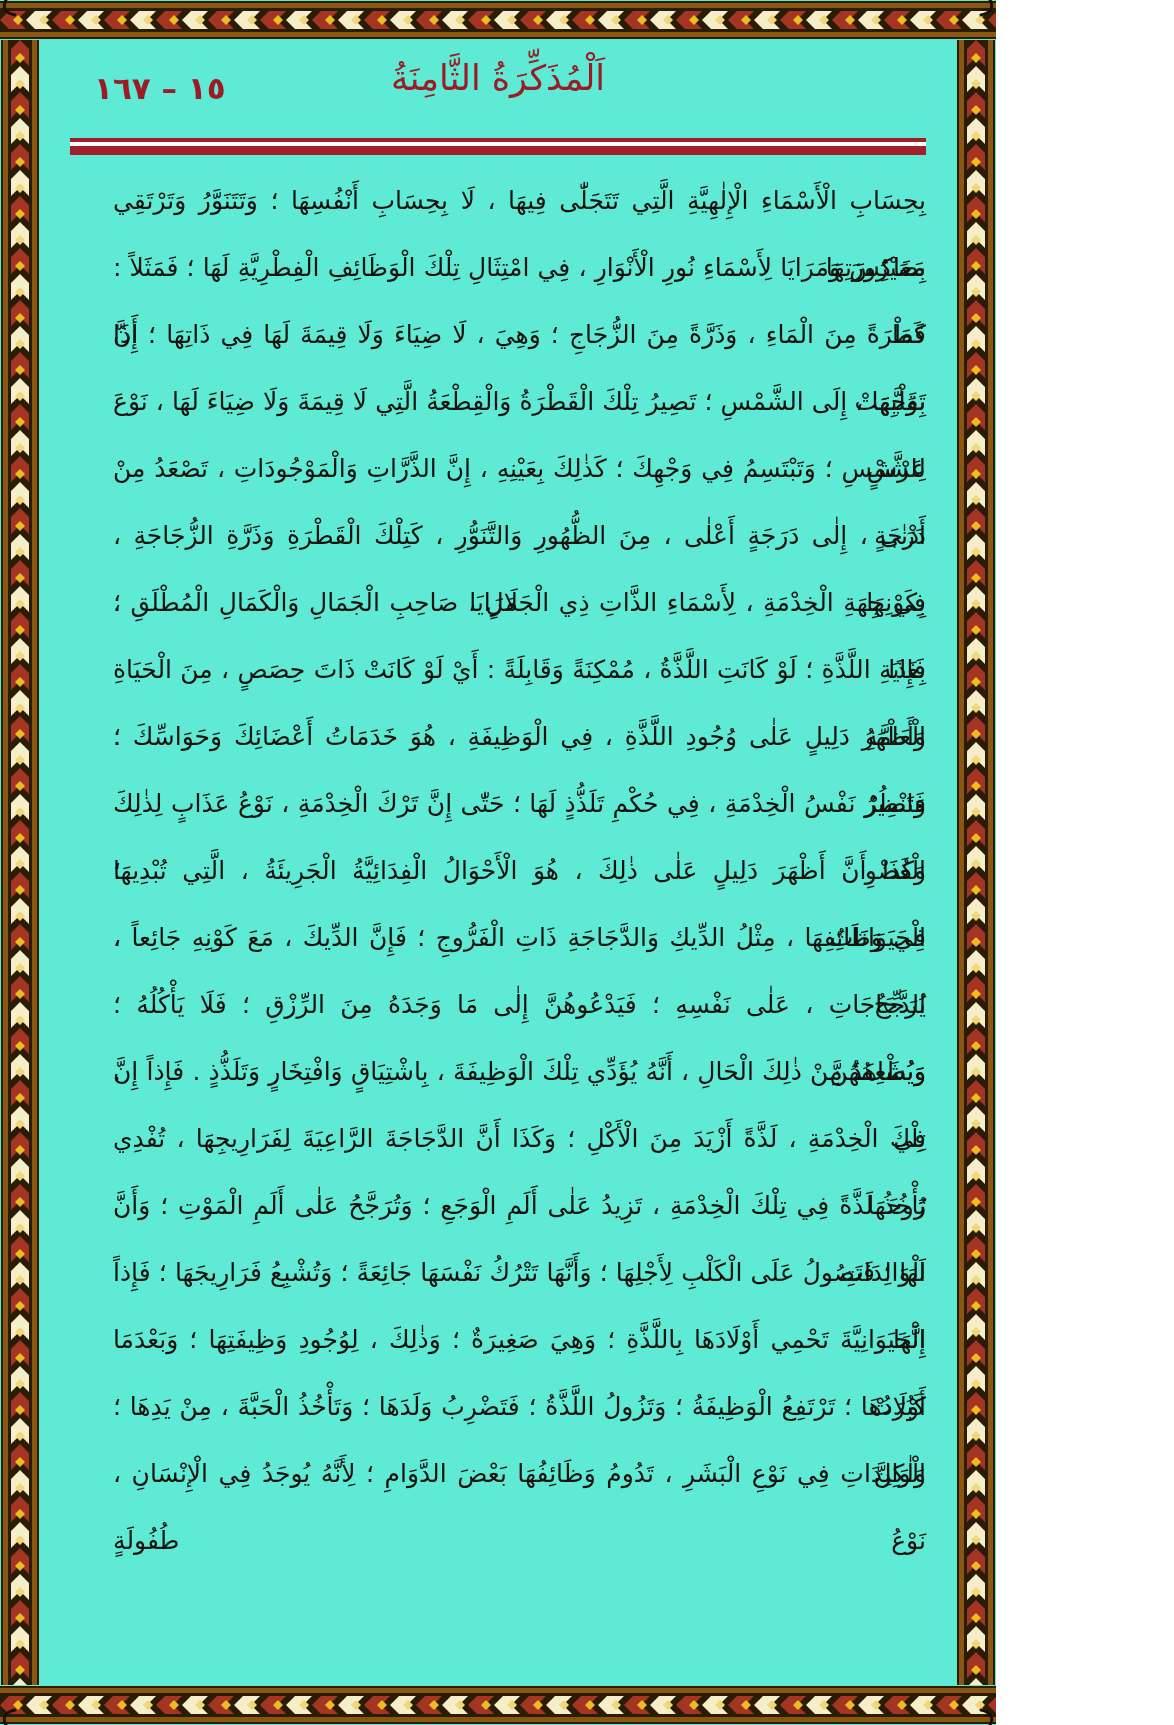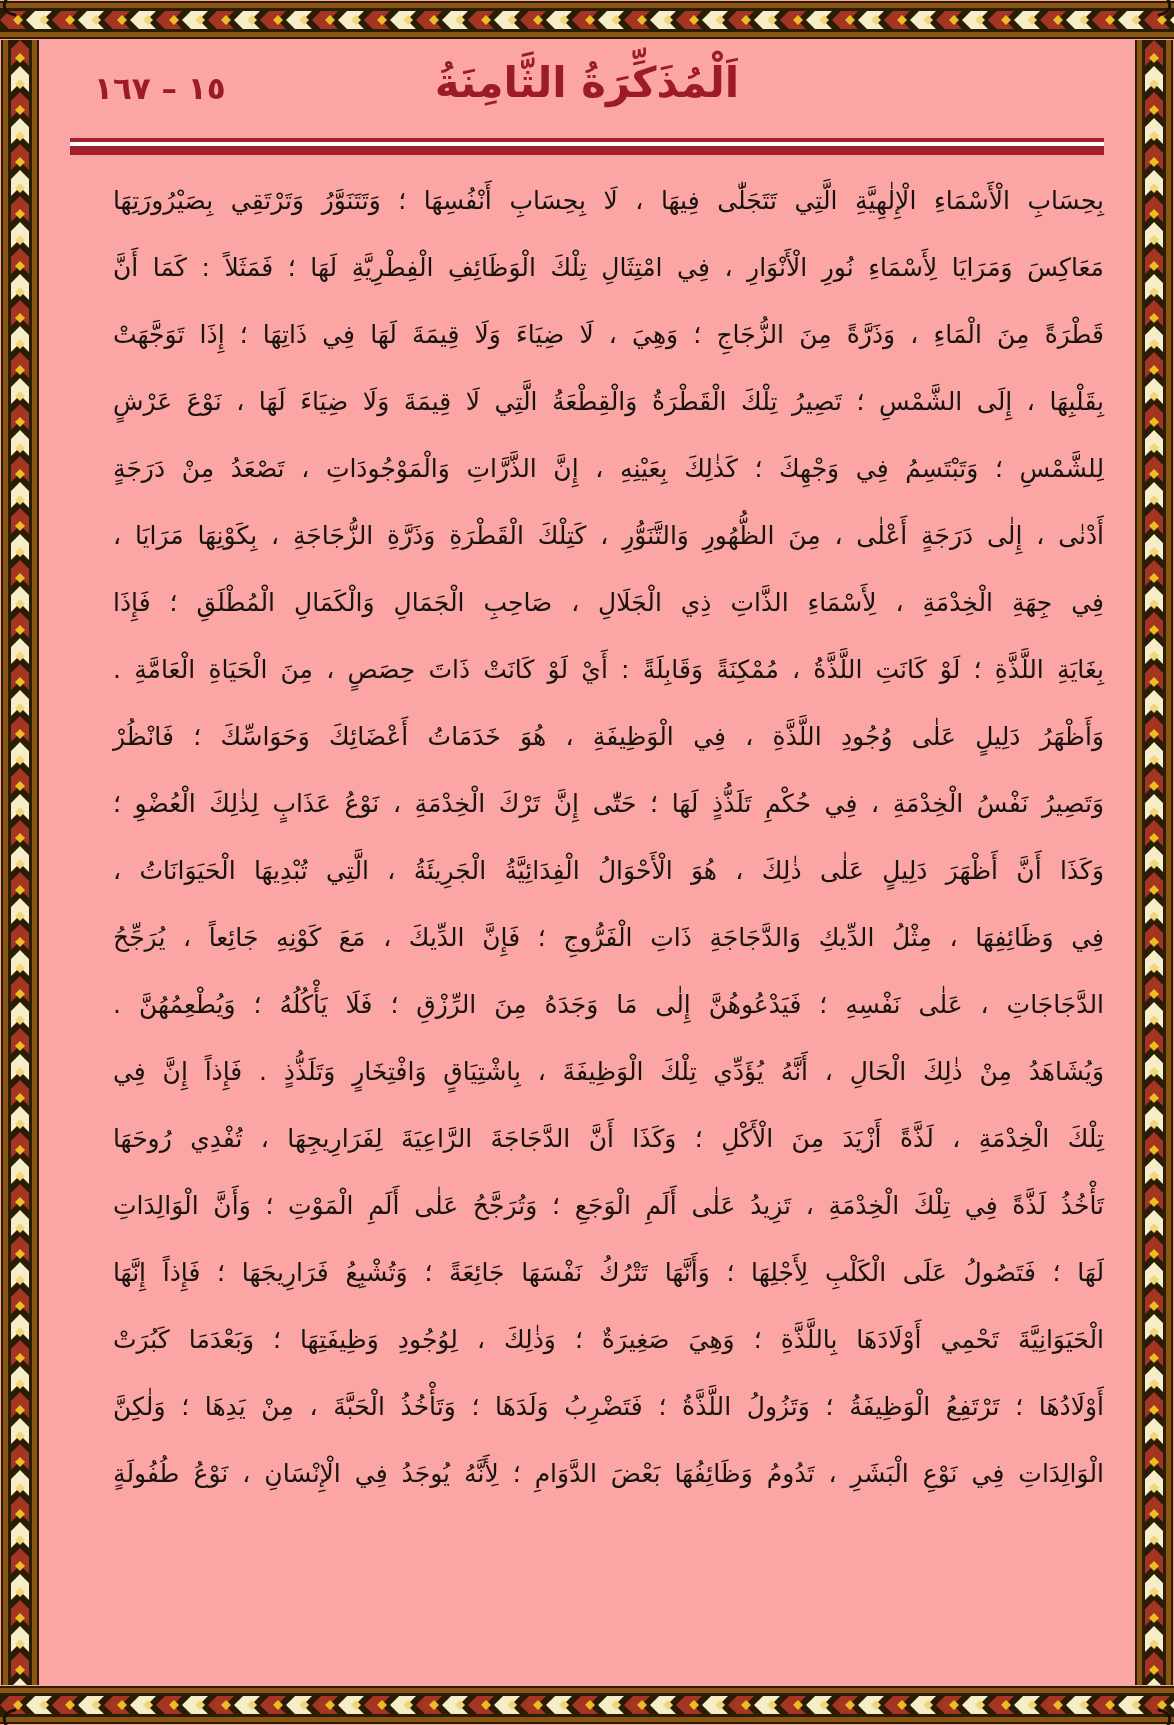--- a/index.html
+++ b/index.html
@@ -1,19 +1,19 @@
 <!DOCTYPE html>
 <html><head>
 <meta charset="utf-8">
 <style>
   html,body{margin:0;padding:0;background:#ffffff;}
   .page{
     position:relative;
-    width:1174px;height:1725px;
-    background:#fca5a5;
+    width:996px;height:1725px;
+    background:#5eead4;
     overflow:hidden;
     font-family:"DejaVu Sans",sans-serif;
   }
   
   .frame{position:absolute;display:block;}
   .frame.top{top:0;left:0;}
   .frame.bottom{bottom:0;left:0;}
   .frame.left{top:40px;left:0;}
   .frame.right{top:40px;right:0;}
   .curl{position:absolute;z-index:3;}
@@ -29,21 +29,21 @@
     box-sizing:border-box;
   }
   .header{
     position:relative;
     height:96px;
   }
   .page-title{
     position:absolute;
     left:0;right:0;top:18px;
     text-align:center;
-    font-size:42px;font-weight:bold;
+    font-size:35px;font-weight:normal;
     color:#9B1C24;
     direction:rtl;
   }
   .page-number{
     position:absolute;
     left:24px;top:30px;
     font-size:31px;font-weight:bold;
     color:#9B1C24;
     direction:rtl;
   }

